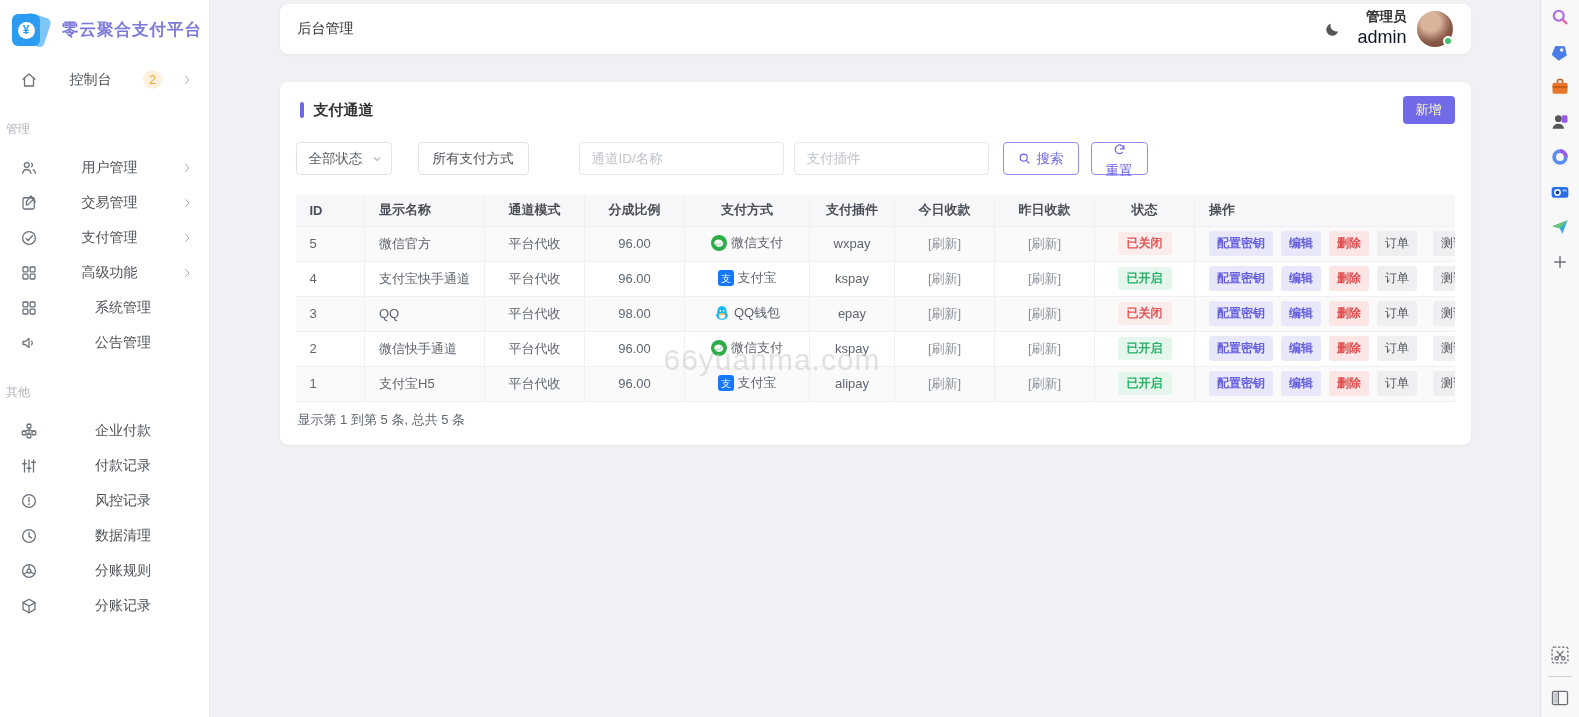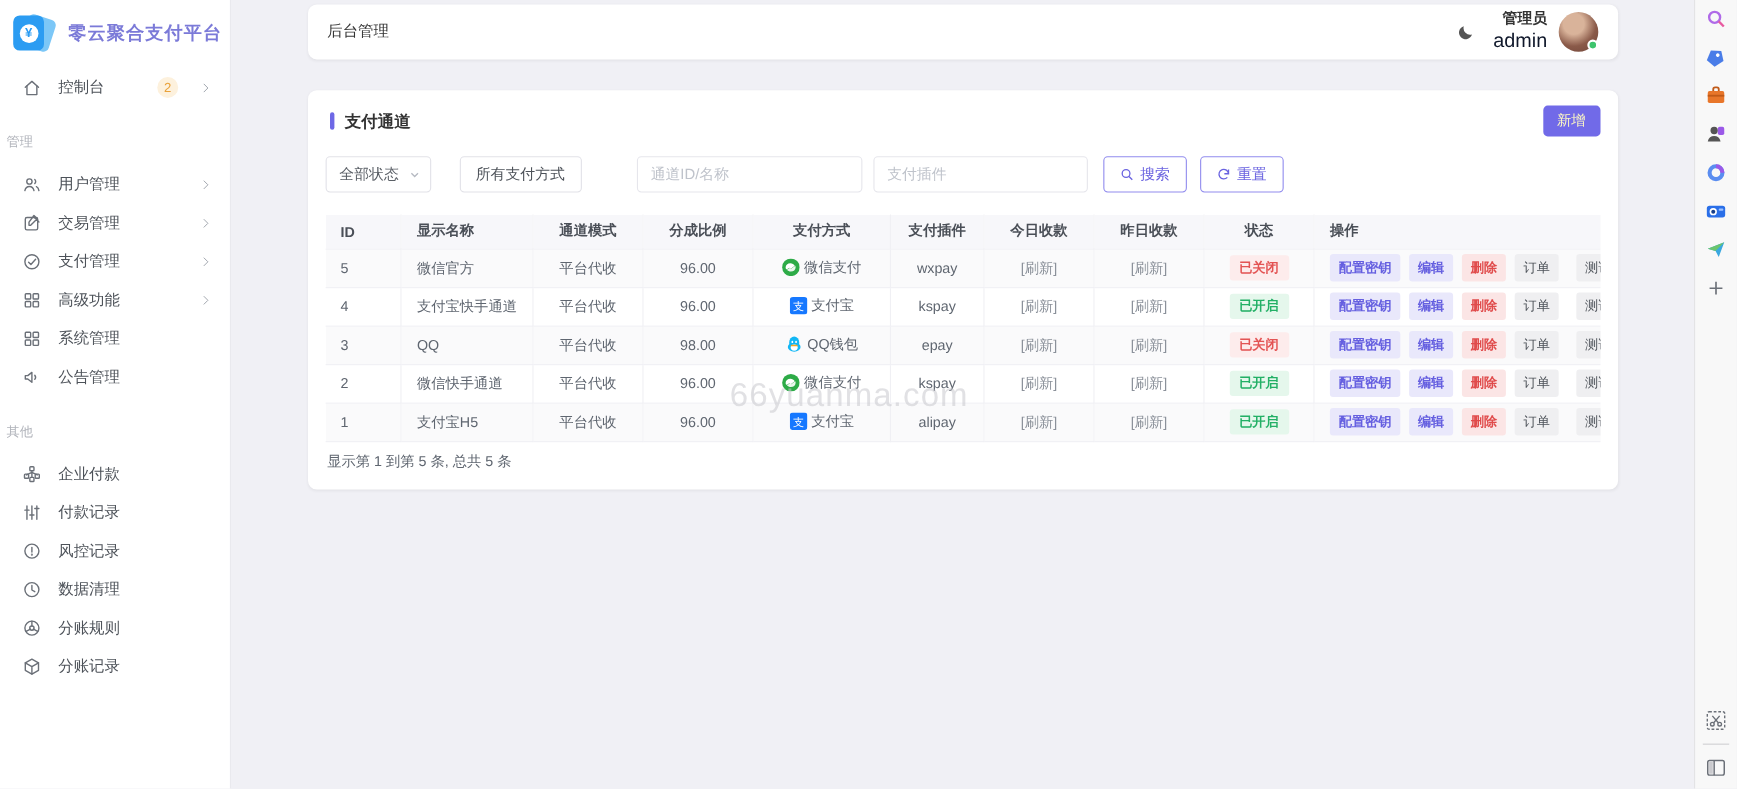--- a/index.html
+++ b/index.html
@@ -11,21 +11,21 @@
   .app { display:flex; width:1579px; height:717px; }
 
   
   .sidebar { width:210px; background:#fff; border-right:1px solid #e9e9ee; flex-shrink:0; padding-top:6px; }
   .logo-row { display:flex; align-items:center; gap:12px; padding:6px 12px 14px 12px; cursor:pointer; }
   .logo-mark { position:relative; width:38px; height:36px; flex-shrink:0; }
   .logo-card-back { position:absolute; left:10px; top:3px; width:26px; height:30px; background:#7cc7f7; border-radius:5px; transform:rotate(18deg); }
   .logo-card-front { position:absolute; left:0; top:2px; width:28px; height:32px; background:#2b9cf2; border-radius:6px; display:flex; align-items:center; justify-content:center; }
   .logo-yen { width:17px; height:17px; background:#fff; color:#2b9cf2; border-radius:50%; font-size:12px; font-weight:bold; display:flex; align-items:center; justify-content:center; }
   .logo-title { color:#7b7ad8; font-weight:bold; font-size:16.5px; letter-spacing:1px; white-space:nowrap; }
-  .nav-item { display:flex; align-items:center; height:35px; padding:0 16px 0 20px; gap:15px; color:#4d5259; font-size:14px; cursor:pointer; }
+  .nav-item { display:flex; align-items:center; height:35px; padding:0 16px 0 20px; gap:15px; color:#4d5259; font-size:14px; cursor:pointer;text-align:center; }
   .nav-item .icon { width:18px; height:18px; color:#6b7078; flex-shrink:0; display:inline-flex; }
   .nav-item .icon svg { width:18px; height:18px; }
   .nav-label { flex:1; white-space:nowrap; }
   .nav-badge { background:#fdf1dd; color:#e9a23b; font-size:12px; min-width:19px; height:19px; border-radius:10px; display:flex; align-items:center; justify-content:center; padding:0 5px; margin-right:4px; }
   .nav-chev { width:12px; height:12px; color:#9aa0a8; display:inline-flex; }
   .nav-chev svg { width:12px; height:12px; }
   .nav-section { color:#b0b3ba; font-size:12px; padding:24px 20px 12px 6px; }
 
   
   .main { flex:1; min-width:0; }
@@ -51,21 +51,21 @@
   .filters { display:flex; align-items:center; margin-top:18px; }
   .select-box { width:96px; height:33px; border:1px solid #e2e2e8; border-radius:4px; display:flex; align-items:center; padding:0 8px 0 12px; color:#5a5f66; font-size:13.5px; cursor:pointer; background:#fff; }
   .select-box .sel-chev { margin-left:auto; color:#b6bac2; display:inline-flex; }
   .select-box .sel-chev svg { width:12px; height:12px; }
   .btn-plain { margin-left:26px; height:33px; border:1px solid #e2e2e8; border-radius:4px; background:#fff; color:#4d5259; font-size:13.5px; padding:0 14px; cursor:pointer; font-family:inherit; }
   .f-input { height:33px; border:1px solid #e6e6ec; border-radius:4px; font-size:13.5px; padding:0 12px; color:#555; font-family:inherit; background:#fff; }
   .f-input::placeholder { color:#bfc3cb; }
   .inp-channel { margin-left:50px; width:205px; }
   .inp-plugin { margin-left:10px; width:195px; }
   .btn-outline { display:inline-flex; align-items:center; gap:6px; height:33px; margin-left:14px; border:1px solid #918cee; border-radius:4px; background:#fff; color:#6a63e0; font-size:13.5px; padding:0 14px; cursor:pointer; font-family:inherit; }
-  .btn-outline + .btn-outline { margin-left:12px; }
+  .btn-outline + .btn-outline { margin-left:12px;flex-direction:column; }
   .btn-outline svg { width:13px; height:13px; }
 
   
   .table-wrap { position:relative; margin-top:20px; }
   table { width:100%; border-collapse:collapse; table-layout:fixed; }
   th, td { border:1px solid #f0f0f4; font-size:13px; overflow:hidden; white-space:nowrap; }
   th { background:#f7f7fa; color:#4a4f57; font-weight:bold; height:31px; padding:0 12px; text-align:center; }
   td { height:35px; color:#5f6670; padding:0 12px; text-align:center; }
   th.c-left, td.c-left { text-align:left; padding-left:14px; }
   tbody tr:nth-child(odd) { background:#fafafb; }

